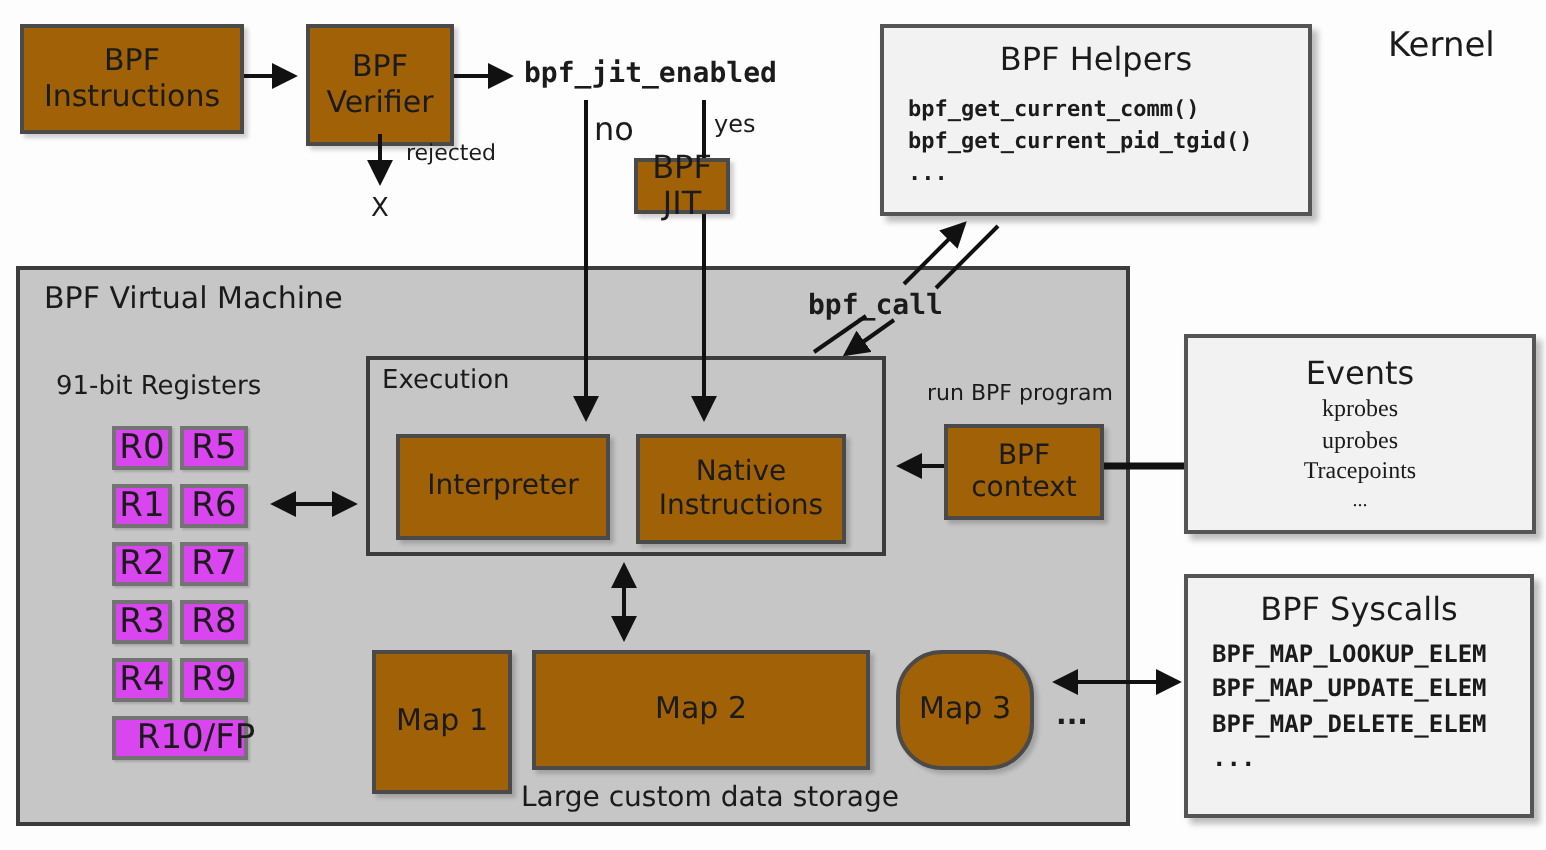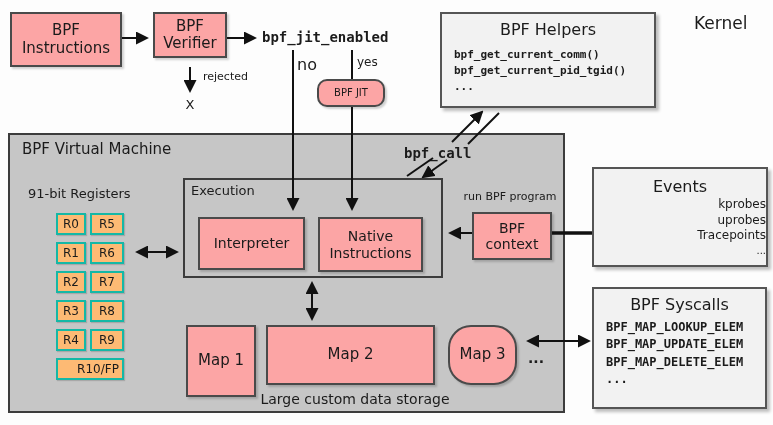--- a/index.html
+++ b/index.html
@@ -3,21 +3,21 @@
 <meta charset="utf-8">
 <style>
   html,body{margin:0;padding:0;background:#fdfdfd;}
   #canvas{
     position:relative;width:773px;height:425px;overflow:hidden;
     font-family:"DejaVu Sans","Liberation Sans",sans-serif;
     color:#1b1b1b;background:#fdfdfd;
   }
   .box{
     position:absolute;box-sizing:border-box;
-    background:#fca5a5;border:2px solid #4a4a4a;
+    background:#a16207;border:2px solid #4a4a4a;
     display:flex;align-items:center;justify-content:center;
     text-align:center;line-height:1.15;
     box-shadow:2px 2px 2px rgba(0,0,0,0.18);
   }
   .vm{
     position:absolute;box-sizing:border-box;
     background:#c6c6c6;border:2px solid #3c3c3c;
   }
   .exec{
     position:absolute;box-sizing:border-box;
@@ -31,49 +31,49 @@
   .panel .ptitle{text-align:center;font-size:16px;margin-top:6px;}
   .mono{font-family:"DejaVu Sans Mono","Liberation Mono",monospace;font-weight:bold;}
   .mlines{margin:8px 0 0 12px;font-size:11px;line-height:1.45;}
   .label{position:absolute;white-space:nowrap;}
   .reggrid{
     position:absolute;display:grid;
     grid-template-columns:30px 34px;
     grid-auto-rows:22px;gap:7px 4px;
   }
   .reg{
-    box-sizing:border-box;background:#fdba74;border:2px solid #14b8a6;
+    box-sizing:border-box;background:#d946ef;border:2px solid #737373;
     display:flex;align-items:center;justify-content:center;
-    font-size:12px;box-shadow:1px 1px 1px rgba(0,0,0,0.15);
+    font-size:17px;box-shadow:1px 1px 1px rgba(0,0,0,0.15);
   }
   .reg.wide{grid-column:1 / span 2;padding-left:16px;}
   svg.overlay{position:absolute;left:0;top:0;pointer-events:none;}
 </style>
 </head>
 <body>
 
 <div id="canvas">
 
   <div class="box" style="left:10px;top:12px;width:112px;height:55px;font-size:15px;">
     <span style="width:90px;">BPF Instructions</span>
   </div>
 
-  <div class="box" style="left:153px;top:12px;width:74px;height:46px;font-size:15px;align-items:center;">
+  <div class="box" style="left:153px;top:12px;width:74px;height:61px;font-size:15px;align-items:center;">
     <span style="width:55px;">BPF Verifier</span>
   </div>
 
   <div class="label mono" style="left:262px;top:29px;font-size:14px;">bpf_jit_enabled</div>
 
   <div class="label" style="left:297px;top:55px;font-size:16px;">no</div>
   <div class="label" style="left:357px;top:55px;font-size:12px;">yes</div>
 
   <div class="label" style="left:203px;top:70px;font-size:11px;">rejected</div>
   <div class="label" style="left:183px;top:97px;width:14px;text-align:center;font-size:13px;">X</div>
 
-  <div class="box" style="left:317px;top:79px;width:68px;height:28px;font-size:10px;border-radius:10px;">
+  <div class="box" style="left:317px;top:79px;width:48px;height:28px;font-size:16px;">
     <span>BPF JIT</span>
   </div>
 
   <div class="panel" style="left:440px;top:12px;width:216px;height:96px;">
     <div class="ptitle">BPF Helpers</div>
     <div class="mono mlines">
       <div>bpf_get_current_comm()</div>
       <div>bpf_get_current_pid_tgid()</div>
       <div>...</div>
     </div>
@@ -128,21 +128,21 @@
   </div>
   <div class="box" style="left:448px;top:325px;width:69px;height:60px;font-size:15px;border-radius:23px;">
     <span>Map 3</span>
   </div>
   <div class="label" style="left:528px;top:350px;font-size:14px;font-weight:bold;">...</div>
 
   <div class="label" style="left:210px;top:391px;width:290px;text-align:center;font-size:14px;">Large custom data storage</div>
 
   <div class="panel" style="left:592px;top:167px;width:176px;height:100px;">
     <div class="ptitle" style="margin-top:8px;">Events</div>
-    <div style="text-align:right;font-size:12px;line-height:1.3;margin-top:1px;">
+    <div style="text-align:center;font-size:12px;line-height:1.3;margin-top:1px;font-family:Liberation Serif, serif;">
       <div>kprobes</div>
       <div>uprobes</div>
       <div>Tracepoints</div>
       <div style="font-size:10px;">...</div>
     </div>
   </div>
 
   <div class="panel" style="left:592px;top:287px;width:175px;height:122px;">
     <div class="ptitle">BPF Syscalls</div>
     <div class="mono mlines" style="font-size:12px;margin-top:5px;">

